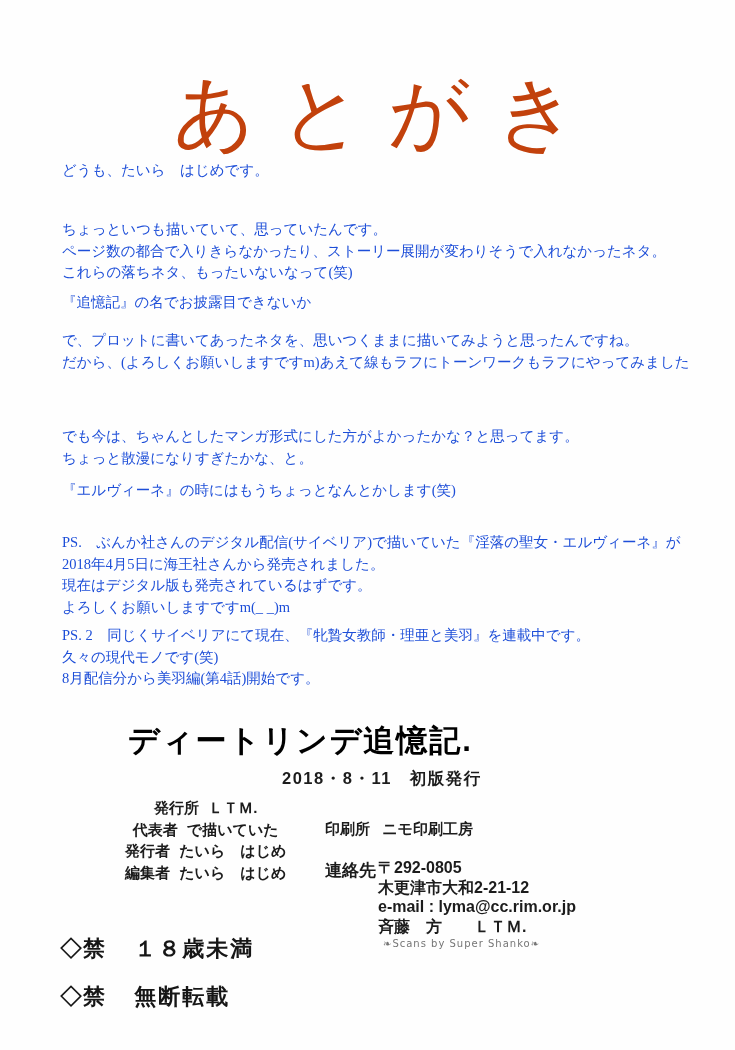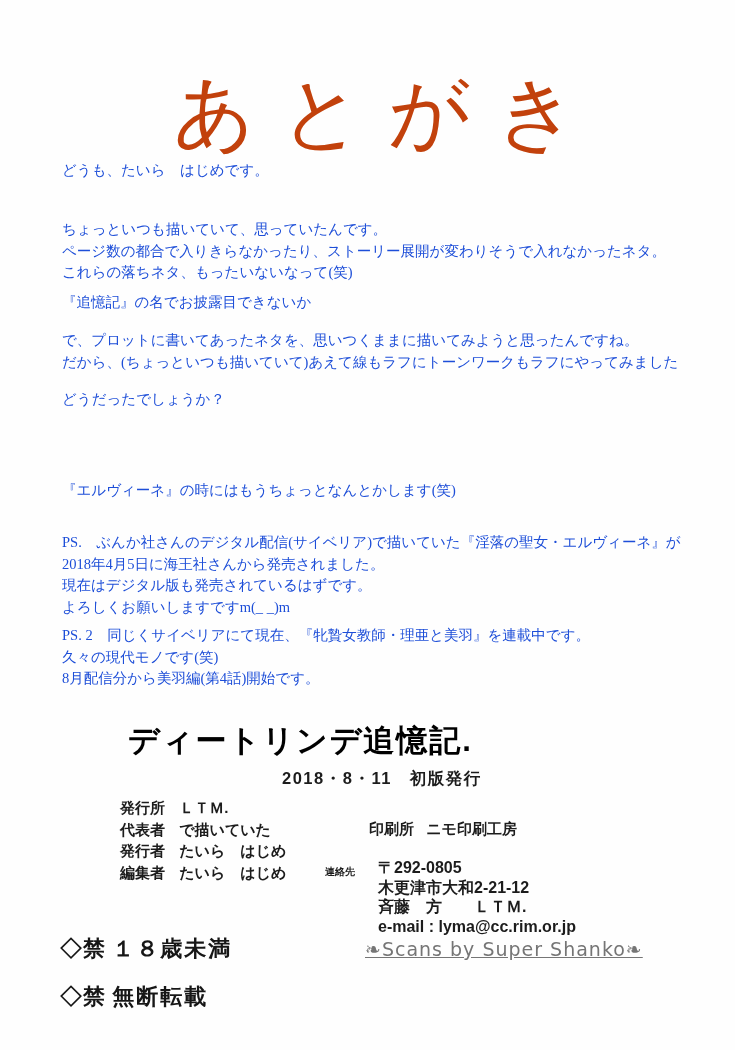--- a/index.html
+++ b/index.html
@@ -69,74 +69,73 @@
     white-space: nowrap;
   }
   .pub-rows {
     position: absolute;
     top: 799px;
     left: 120px;
     font-family: "Liberation Sans", sans-serif;
     font-weight: 700;
     font-size: 15px;
   }
-  .pub-rows .row { height: 21.5px; white-space: nowrap; }
+  .pub-rows .row { height: 21.5px; white-space: nowrap; text-align: center; }
   .pub-rows .lbl { display: inline-block; width: 55px; }
   .printer-row {
     position: absolute;
     top: 820px;
     left: 325px;
     font-family: "Liberation Sans", sans-serif;
     font-weight: 700;
     font-size: 15px;
     white-space: nowrap;
   }
-  .printer-row .lbl { display: inline-block; width: 53px; margin-left: 44px; }
+  .printer-row .lbl { display: inline-block; width: 53px; }
   .contact {
     position: absolute;
     top: 858px;
     left: 325px;
     font-family: "Liberation Sans", sans-serif;
     font-weight: 700;
     font-size: 16px;
   }
   .contact .lbl {
     position: absolute;
     left: 0;
-    top: 7px;
-    font-size: 10px;
+    top: 1px;
+    font-size: 17px;
   }
   .contact .contact-lines {
     margin-left: 53px;
     line-height: 19.5px;
     white-space: nowrap;
   }
   .scan-credit {
     position: absolute;
     top: 938px;
-    left: 365px;
+    left: 383px;
     font-family: "DejaVu Sans", sans-serif;
-    font-size: 19px;
+    font-size: 10px;
     color: #757575;
     letter-spacing: 1px;
     white-space: nowrap;
-    text-decoration: underline;
   }
   
   .restriction {
     position: absolute;
     left: 60px;
     font-family: "Liberation Sans", sans-serif;
     font-weight: 700;
     font-size: 22px;
     color: #161616;
     white-space: nowrap;
   }
   .restriction .mark { letter-spacing: 1px; }
-  .restriction .txt { letter-spacing: 2px; }
+  .restriction .txt { margin-left: 22px; letter-spacing: 2px; }
   .restriction-age { top: 934px; }
   .restriction-reprint { top: 982px; }
 </style>
 </head>
 <body>
 
 <div class="page">
 
   <h1 class="main-heading">あとがき</h1>
 
@@ -149,27 +148,28 @@
     <div class="line">ページ数の都合で入りきらなかったり、ストーリー展開が変わりそうで入れなかったネタ。</div>
     <div class="line">これらの落ちネタ、もったいないなって(笑)</div>
   </div>
 
   <div class="para" style="top:292px">
     <div class="line">『追憶記』の名でお披露目できないか</div>
   </div>
 
   <div class="para" style="top:330px">
     <div class="line">で、プロットに書いてあったネタを、思いつくままに描いてみようと思ったんですね。</div>
-    <div class="line">だから、(ちょっといつも描いていて)あえて線もラフにトーンワークもラフにやってみました</div>
-  </div>
-
-  <div class="para" style="top:389px">
-    <div class="line">どうだったでしょうか？</div>
-  </div>
-
+    <div class="line">だから、(よろしくお願いしますですm)あえて線もラフにトーンワークもラフにやってみました</div>
+  </div>
+
+
+  <div class="para" style="top:426px">
+    <div class="line">でも今は、ちゃんとしたマンガ形式にした方がよかったかな？と思ってます。</div>
+    <div class="line">ちょっと散漫になりすぎたかな、と。</div>
+  </div>
 
   <div class="para" style="top:480px">
     <div class="line">『エルヴィーネ』の時にはもうちょっとなんとかします(笑)</div>
   </div>
 
   <div class="para" style="top:532px">
     <div class="line">PS.　ぶんか社さんのデジタル配信(サイベリア)で描いていた『淫落の聖女・エルヴィーネ』が</div>
     <div class="line">2018年4月5日に海王社さんから発売されました。</div>
     <div class="line">現在はデジタル版も発売されているはずです。</div>
     <div class="line">よろしくお願いしますですm(_ _)m</div>
@@ -206,22 +206,22 @@
   <div class="printer-row">
     <span class="lbl">印刷所</span>
     <span class="val">ニモ印刷工房</span>
   </div>
 
   <div class="contact">
     <span class="lbl">連絡先</span>
     <div class="contact-lines">
       <div>〒292-0805</div>
       <div>木更津市大和2-21-12</div>
+      <div>e-mail : lyma@cc.rim.or.jp</div>
       <div>斉藤　方　　ＬＴＭ.</div>
-      <div>e-mail : lyma@cc.rim.or.jp</div>
     </div>
   </div>
 
   <div class="scan-credit">❧Scans by Super Shanko❧</div>
 
   <div class="restriction restriction-age">
     <span class="mark">◇禁</span>
     <span class="txt">１８歳未満</span>
   </div>
   <div class="restriction restriction-reprint">

